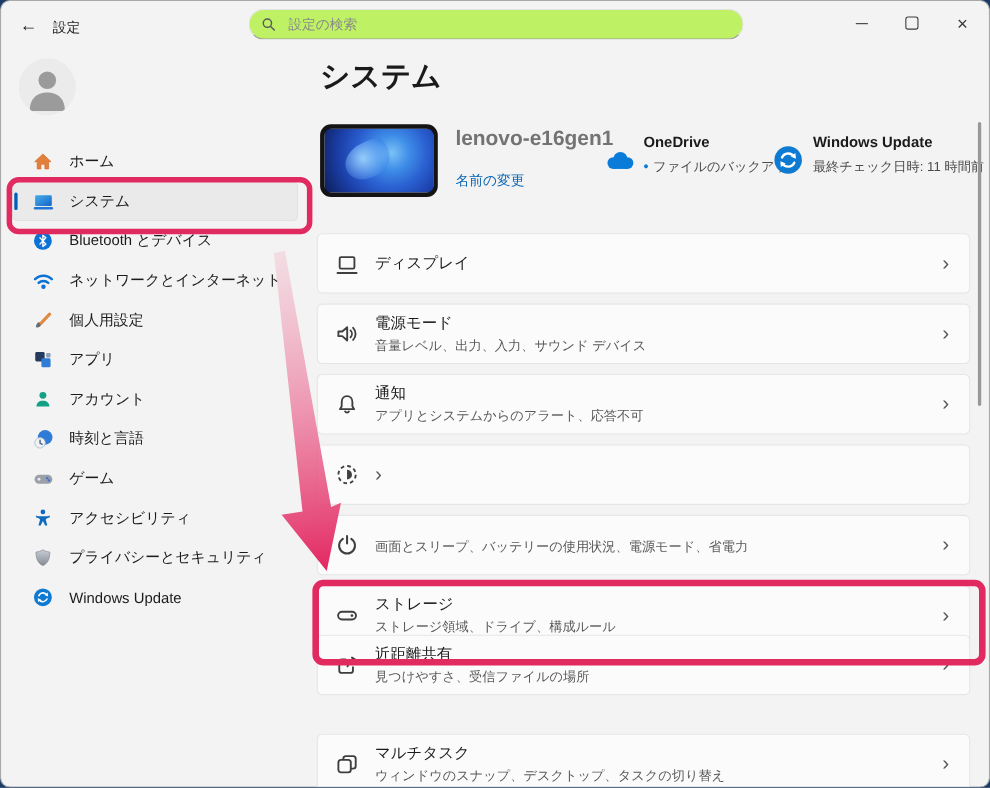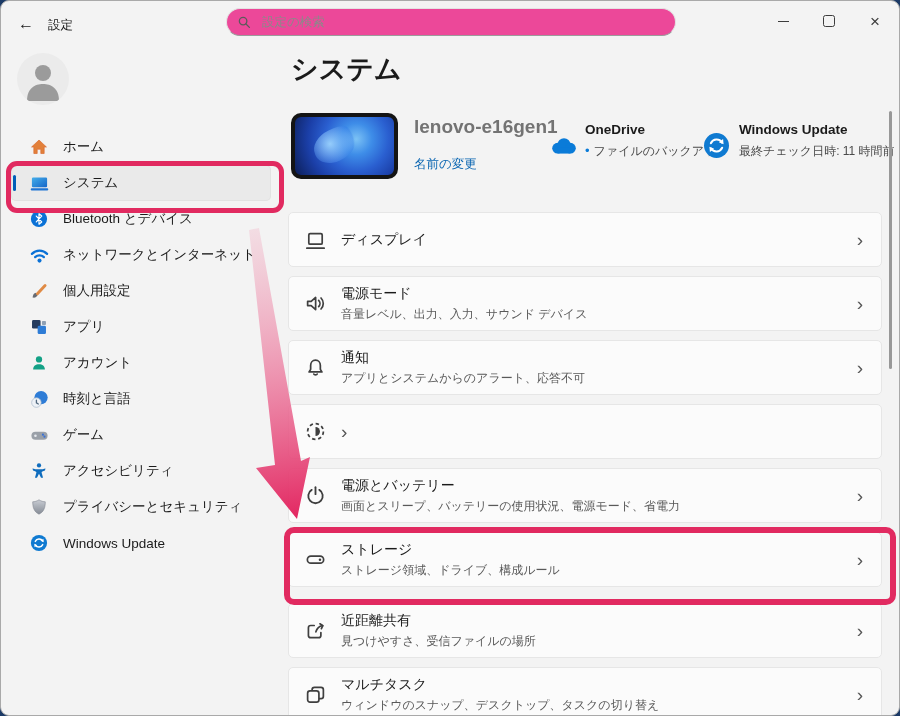--- a/index.html
+++ b/index.html
@@ -3,21 +3,21 @@
 <meta charset="utf-8">
 <style>
   html,body{margin:0;padding:0;background:#1b3a66;font-family:"Liberation Sans","DejaVu Sans",sans-serif;}
   .stage{position:relative;width:900px;height:716px;overflow:hidden;}
   .window{position:absolute;inset:0;background:#f3f3f3;border:1px solid #a9a9a9;border-radius:9px;
           box-sizing:border-box;overflow:hidden;}
   
   .back-btn{position:absolute;left:10px;top:10px;width:30px;height:26px;border:none;background:transparent;
             font-size:16px;color:#1b1b1b;cursor:pointer;border-radius:5px;}
   .app-title{position:absolute;left:47px;top:16px;font-size:12.5px;color:#1b1b1b;}
-  .searchbox{position:absolute;left:225px;top:7px;width:450px;height:28px;background:#ec4899;
+  .searchbox{position:absolute;left:225px;top:7px;width:450px;height:28px;background:#bef264;
              border:1px solid #e3e3e3;border-bottom:1px solid #9b9b9b;border-radius:15px;
              display:flex;align-items:center;box-sizing:border-box;padding:0 10px;}
   .searchbox svg{flex:0 0 15px;margin-right:8px;}
   .searchbox input{border:none;outline:none;flex:1;font-size:12.5px;color:#1b1b1b;background:transparent;
                    font-family:inherit;}
   .searchbox input::placeholder{color:#8a8a8a;}
   .winbtns{position:absolute;right:1px;top:1px;display:flex;}
   .winbtn{width:46px;height:38px;border:none;background:transparent;display:flex;align-items:center;
           justify-content:center;color:#3c3c3c;cursor:pointer;}
   .min-glyph{display:block;width:11px;height:0;border-top:1.6px solid #3c3c3c;}
@@ -324,41 +324,40 @@
   </div>
 
   <div class="row" style="top:467px">
     <span class="ric">
       <svg width="21" height="21" viewBox="0 0 16 16" fill="none" stroke="#3f3f3f" stroke-width="1.4" stroke-linecap="round">
         <path d="M5.1 3.7 A5.5 5.5 0 1 0 10.9 3.7"></path>
         <path d="M8 1.7 V7"></path>
       </svg>
     </span>
     <span class="rtxt">
-      <span class="rtitle">電源とバッテリー</span>
       <span class="rsub">画面とスリープ、バッテリーの使用状況、電源モード、省電力</span>
     </span>
     <span class="chev">›</span>
   </div>
 
   <div class="row" style="top:531px">
     <span class="ric">
       <svg width="21" height="21" viewBox="0 0 16 16">
         <rect x="1.8" y="5.4" width="12.4" height="5.4" rx="2.7" fill="none" stroke="#3f3f3f" stroke-width="1.3"></rect>
         <circle cx="11.4" cy="8.1" r=".95" fill="#3f3f3f"></circle>
       </svg>
     </span>
     <span class="rtxt">
       <span class="rtitle">ストレージ</span>
       <span class="rsub">ストレージ領域、ドライブ、構成ルール</span>
     </span>
     <span class="chev">›</span>
   </div>
 
-  <div class="row" style="top:602px">
+  <div class="row" style="top:576px">
     <span class="ric">
       <svg width="21" height="21" viewBox="0 0 16 16" fill="none" stroke="#3f3f3f" stroke-width="1.3" stroke-linecap="round" stroke-linejoin="round">
         <path d="M7 4.2 H4.4 C3.3 4.2 2.6 4.9 2.6 5.9 V11.8 C2.6 12.8 3.3 13.5 4.4 13.5 H10.4 C11.4 13.5 12.1 12.8 12.1 11.8 V9.6"></path>
         <path d="M8.3 9 C9.2 5.9 10.8 4.7 13.4 4.3"></path>
         <path d="M11.4 2.9 L13.6 4.3 L12.5 6.6"></path>
       </svg>
     </span>
     <span class="rtxt">
       <span class="rtitle">近距離共有</span>
       <span class="rsub">見つけやすさ、受信ファイルの場所</span>

